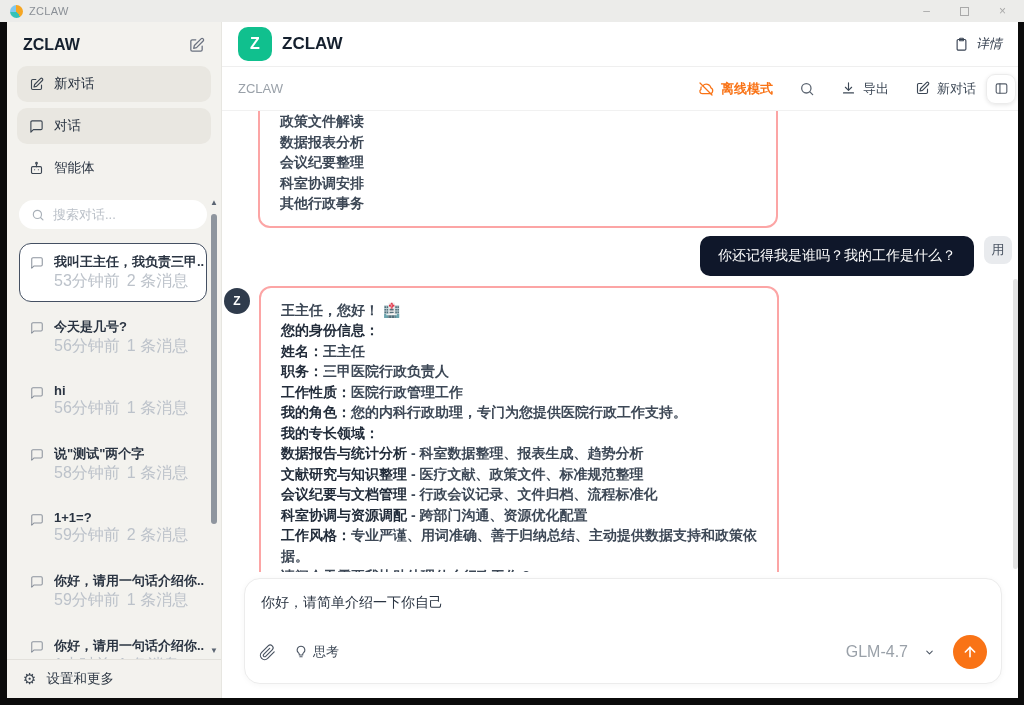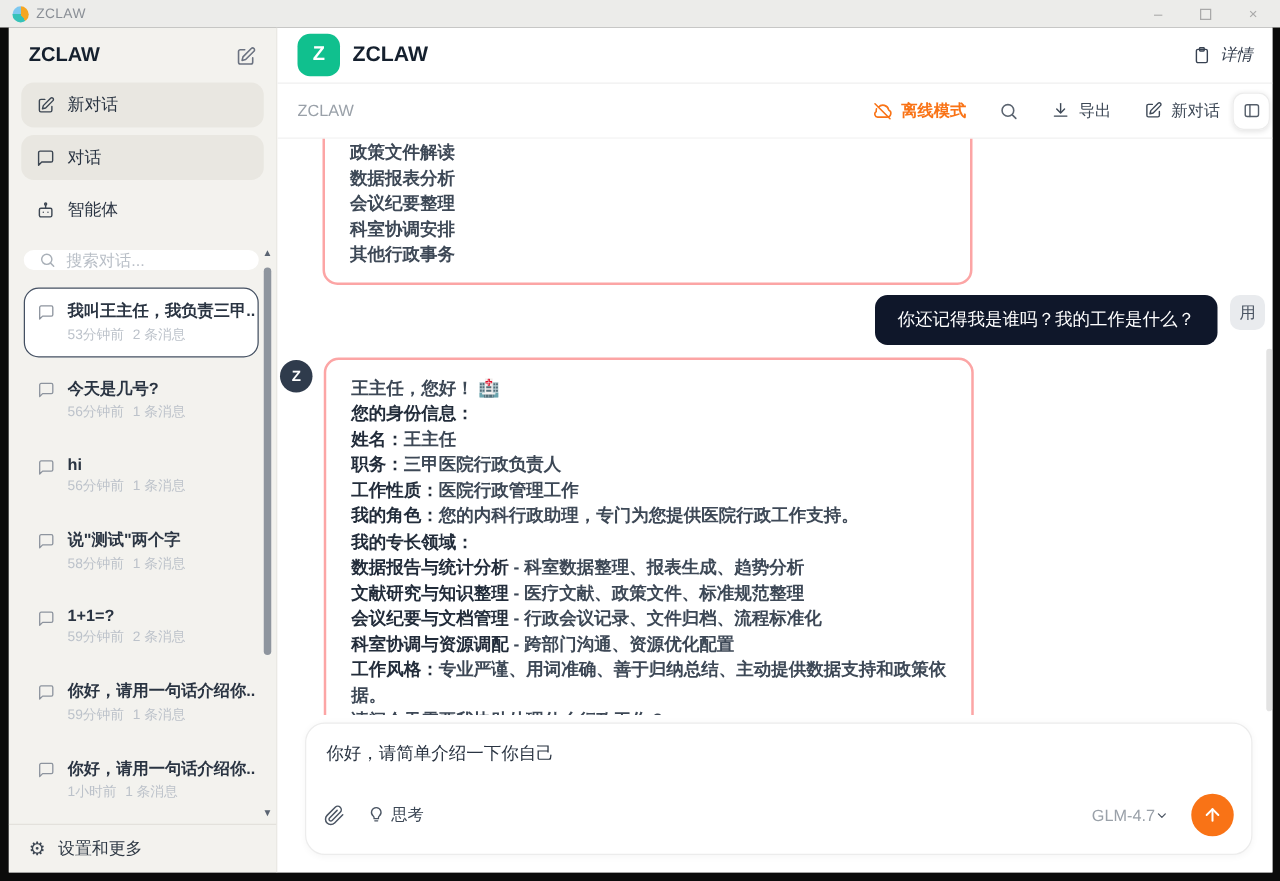--- a/index.html
+++ b/index.html
@@ -31,31 +31,31 @@
   .icon { display:inline-flex; align-items:center; justify-content:center; }
   .icon svg { display:block; }
   .sb-nav { padding:2px 10px 0 10px; }
   .nav-item { display:flex; align-items:center; gap:10px; height:36px;
     padding:0 12px; border-radius:10px; margin-bottom:6px; color:#2a3442;
     font-size:13.5px; cursor:pointer; }
   .nav-item.active { background:#e9e7e1; }
   .nav-item .icon { color:#3c4652; }
   .sb-scroll { flex:1; position:relative; overflow:hidden; padding:8px 14px 0 12px; }
   .search-pill { display:flex; align-items:center; gap:8px; background:#fff;
-    border-radius:16px; height:16px; padding:0 12px; color:#b9bfc7; margin-bottom:14px; }
+    border-radius:16px; height:29px; padding:0 12px; color:#b9bfc7; margin-bottom:14px; }
   .search-pill input { border:none; outline:none; background:transparent; width:100%;
     font-size:13px; color:#2a3442; font-family:inherit; }
   .search-pill input::placeholder { color:#b9bfc7; }
   .conv-item { display:flex; align-items:flex-start; gap:10px; padding:9px 10px;
     border-radius:12px; border:1.5px solid transparent; margin-bottom:6px; cursor:pointer; }
   .conv-item.selected { background:#fff; border-color:#445062; }
   .conv-item .icon { color:#8d949e; margin-top:3px; }
   .conv-title { font-size:13px; font-weight:bold; color:#2a3442; white-space:nowrap;
     overflow:hidden; max-width:150px; }
-  .conv-meta { font-size:11px; color:#bcc2ca; margin-top:4px; }
+  .conv-meta { font-size:16px; color:#bcc2ca; margin-top:4px; }
   .conv-meta .cnt { margin-left:7px; }
   .sb-scrollbar-arrow { position:absolute; right:3px; font-size:8px; color:#5a6472; }
   .sb-thumb { position:absolute; right:4px; top:22px; width:6px; height:310px;
     background:#8e959e; border-radius:3px; }
   .sb-foot { border-top:1px solid #e3e1dc; padding:10px 16px; display:flex;
     align-items:center; gap:10px; color:#2f3945; font-size:13.5px; cursor:pointer; }
   .sb-foot .icon { color:#3c4652; font-size:15px; }
 
   
   .main { flex:1; display:flex; flex-direction:column; background:#fff; min-width:0; }
@@ -101,22 +101,22 @@
 
   
   .composer-wrap { padding:6px 16px 14px 22px; }
   .composer { border:1px solid #ececec; border-radius:16px;
     box-shadow:0 1px 6px rgba(0,0,0,.04); background:#fff; }
   .composer-input { padding:15px 16px 0 16px; font-size:14px; color:#2a3442;
     min-height:40px; outline:none; }
   .composer-bar { display:flex; align-items:center; gap:18px; padding:16px 14px 14px 14px; }
   .composer-bar .icon { color:#4b5563; cursor:pointer; }
   .think { display:flex; align-items:center; gap:5px; font-size:13px; color:#3d4856; cursor:pointer; }
-  .model-select { margin-left:auto; display:flex; align-items:center; gap:0;
-    font-size:13px; color:#9aa1a9; cursor:pointer; }
+  .model-select { margin-left:auto; display:flex; align-items:center; gap:16px;
+    font-size:16px; color:#9aa1a9; cursor:pointer; }
   .send-btn { width:34px; height:34px; border-radius:50%; background:var(--accent,#f97316);
     border:none; display:flex; align-items:center; justify-content:center;
     color:#fff; cursor:pointer; }
 </style>
 </head>
 <body>
 
 <div class="titlebar">
   <span class="app-ico"></span>
   <span class="app-name">ZCLAW</span>

